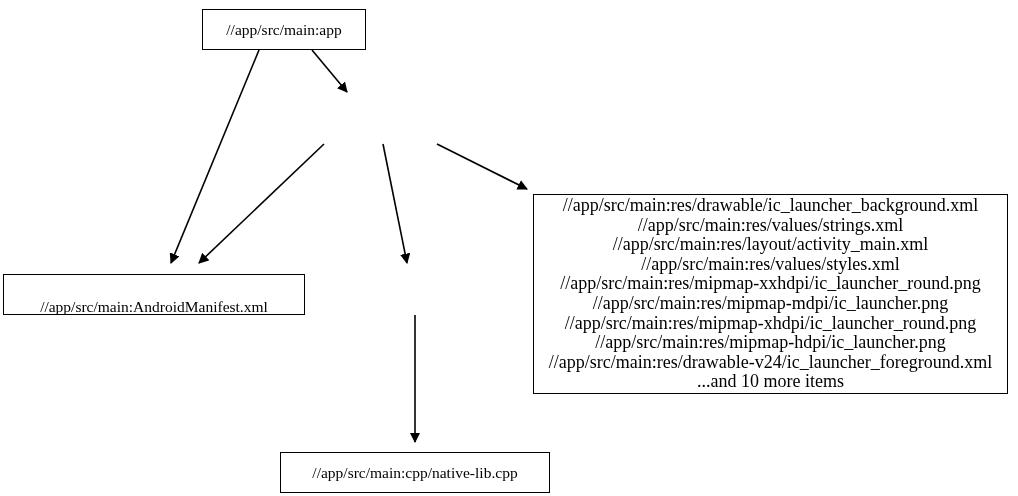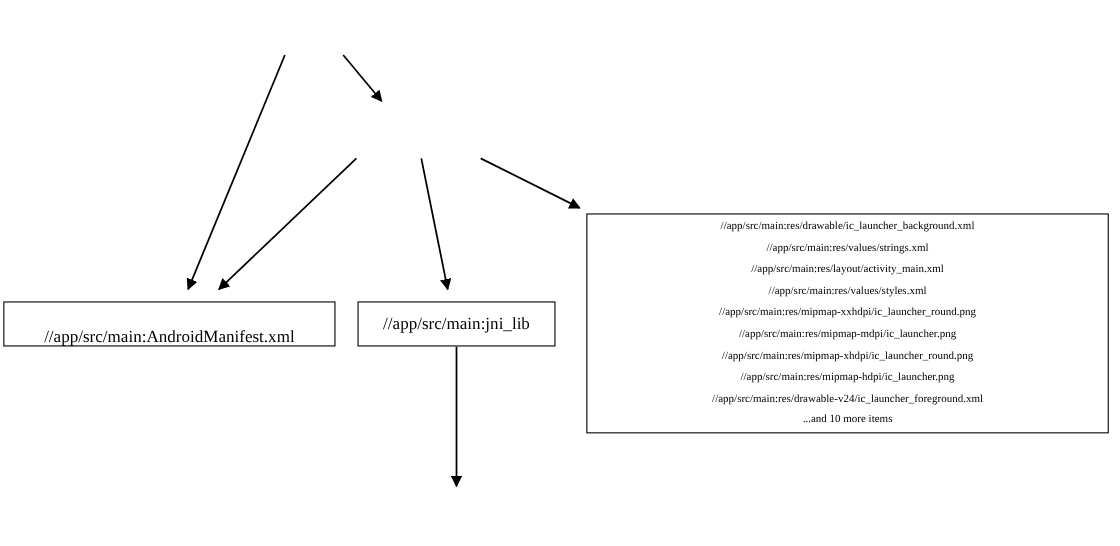--- a/index.html
+++ b/index.html
@@ -44,21 +44,21 @@
     z-index: 2;
   }
   .node-label {
     display: block;
     width: 100%;
     text-align: center;
   }
   .node.multiline {
     white-space: pre;
     line-height: 19.6px;
-    font-size: 10px;
+    font-size: 18px;
     align-items: center;
   }
   .node.multiline .node-label {
     white-space: pre;
   }
 
   
   #node-app        { left: 202px; top: 9px;   width: 164px; height: 41px; }
   #node-lib        { left: 303px; top: 103px; width: 153px; height: 41px; }
   #node-manifest   { left: 3px;   top: 274px; width: 302px; height: 41px; align-items: flex-end; }
@@ -96,30 +96,33 @@
 
     <g>
       <path d="M 437 144 L 527 189" stroke="#000000" stroke-width="1.6" fill="none" marker-end="url(#arrow)"></path>
     </g>
 
     <g>
       <path d="M 415 315 L 415 442" stroke="#000000" stroke-width="1.6" fill="none" marker-end="url(#arrow)"></path>
     </g>
   </svg>
 
+  <div class="node" id="node-app">
+    <span class="node-label">//app/src/main:app</span>
+  </div>
 
 
   <div class="node" id="node-manifest">
     <span class="node-label">//app/src/main:AndroidManifest.xml</span>
   </div>
 
-  <div class="node" id="node-jnilib">
-    <span class="node-label">//app/src/main:jni_lib</span>
+
+  <div class="node" id="node-cpp">
+    <span class="node-label">//app/src/main:cpp/native-lib.cpp</span>
   </div>
-
 
   <div class="node multiline" id="node-resources">
     <span class="node-label">//app/src/main:res/drawable/ic_launcher_background.xml
 //app/src/main:res/values/strings.xml
 //app/src/main:res/layout/activity_main.xml
 //app/src/main:res/values/styles.xml
 //app/src/main:res/mipmap-xxhdpi/ic_launcher_round.png
 //app/src/main:res/mipmap-mdpi/ic_launcher.png
 //app/src/main:res/mipmap-xhdpi/ic_launcher_round.png
 //app/src/main:res/mipmap-hdpi/ic_launcher.png

